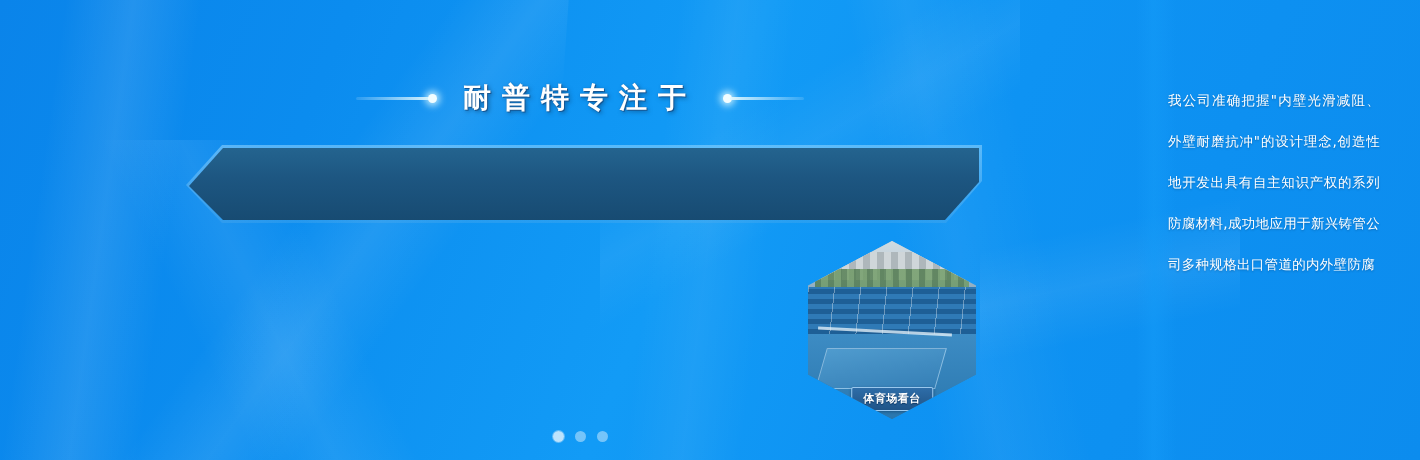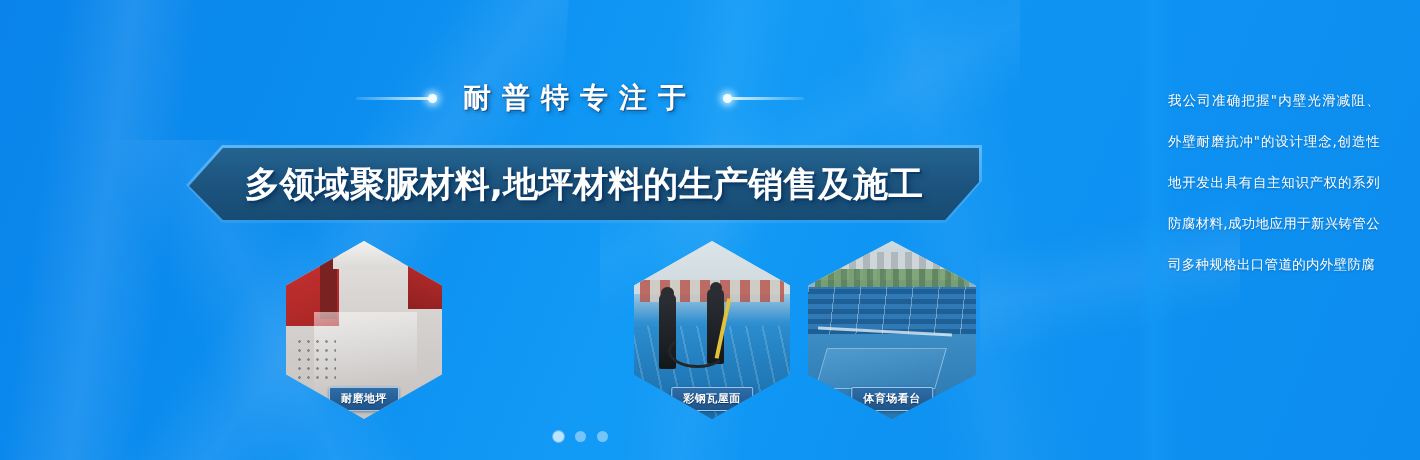--- a/index.html
+++ b/index.html
@@ -207,54 +207,28 @@
     </span>
     <span id="headline-text">耐普特专注于</span>
     <span class="deco deco-right">
       <span class="dot"></span>
       <span class="bar"></span>
     </span>
   </div>
 
   <div id="slogan-bar-edge"></div>
   <div id="slogan-bar"></div>
-  <div id="slogan-text">多领域聚脲材料,地坪材料的生产销售及施工</div>
 
   <div id="side-text">我公司准确把握"内壁光滑减阻、外壁耐磨抗冲"的设计理念,创造性地开发出具有自主知识产权的系列防腐材料,成功地应用于新兴铸管公司多种规格出口管道的内外壁防腐</div>
 
   <div id="hex-row">
 
 
-    <div class="hex" style="left:174px;">
-      <div class="scene sc-floor">
-        <div class="red"></div>
-          <div class="door"></div>
-          <div class="redr"></div>
-        <div class="ceil"></div>
-          <div class="shine"></div>
-          <div class="dots"></div>
-      </div>
-      <div class="hex-label">耐磨地坪</div>
-    </div>
-
-
-    <div class="hex" style="left:522px;">
-      <div class="scene sc-roof">
-        <div class="sky"></div>
-          <div class="far"></div>
-          <div class="deck"></div>
-        <div class="w w1"></div>
-          <div class="w w2"></div>
-        <div class="h h1"></div>
-          <div class="h h2"></div>
-        <div class="hose"></div>
-          <div class="hose2"></div>
-      </div>
-      <div class="hex-label">彩钢瓦屋面</div>
-    </div>
+
+
 
     <div class="hex" style="left:696px;padding-left:12px;">
       <div class="scene sc-stad">
         <div class="sky"></div>
           <div class="bld"></div>
           <div class="trees"></div>
         <div class="seats"></div>
           <div class="floor"></div>
         <div class="tread"></div>
           <div class="rail"></div>

